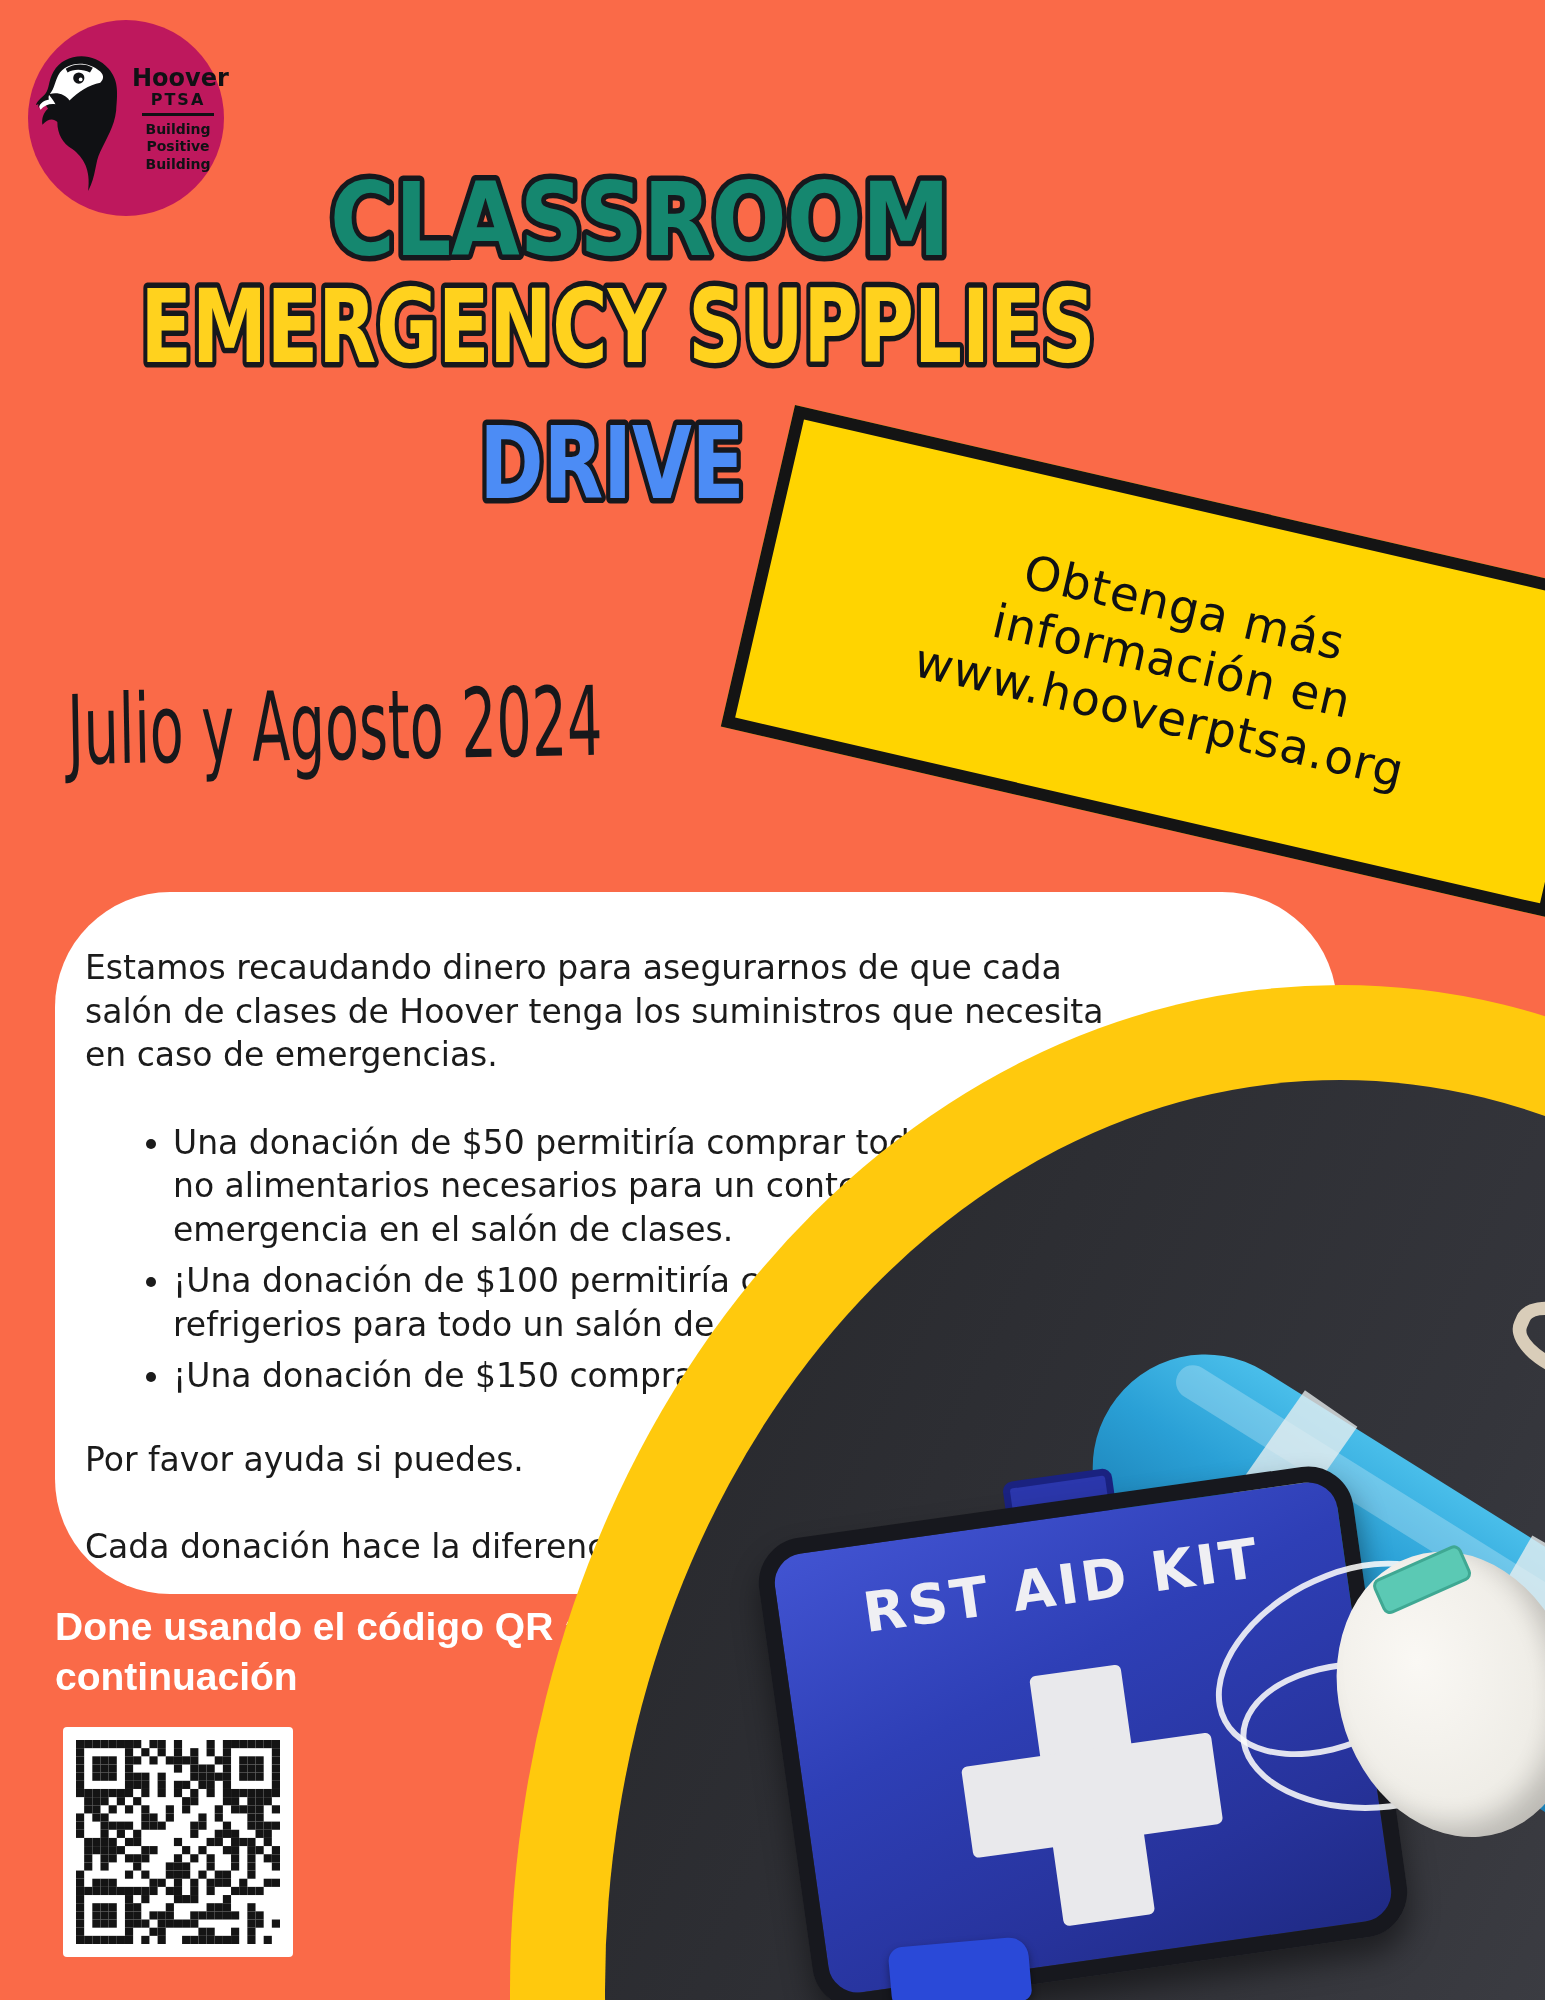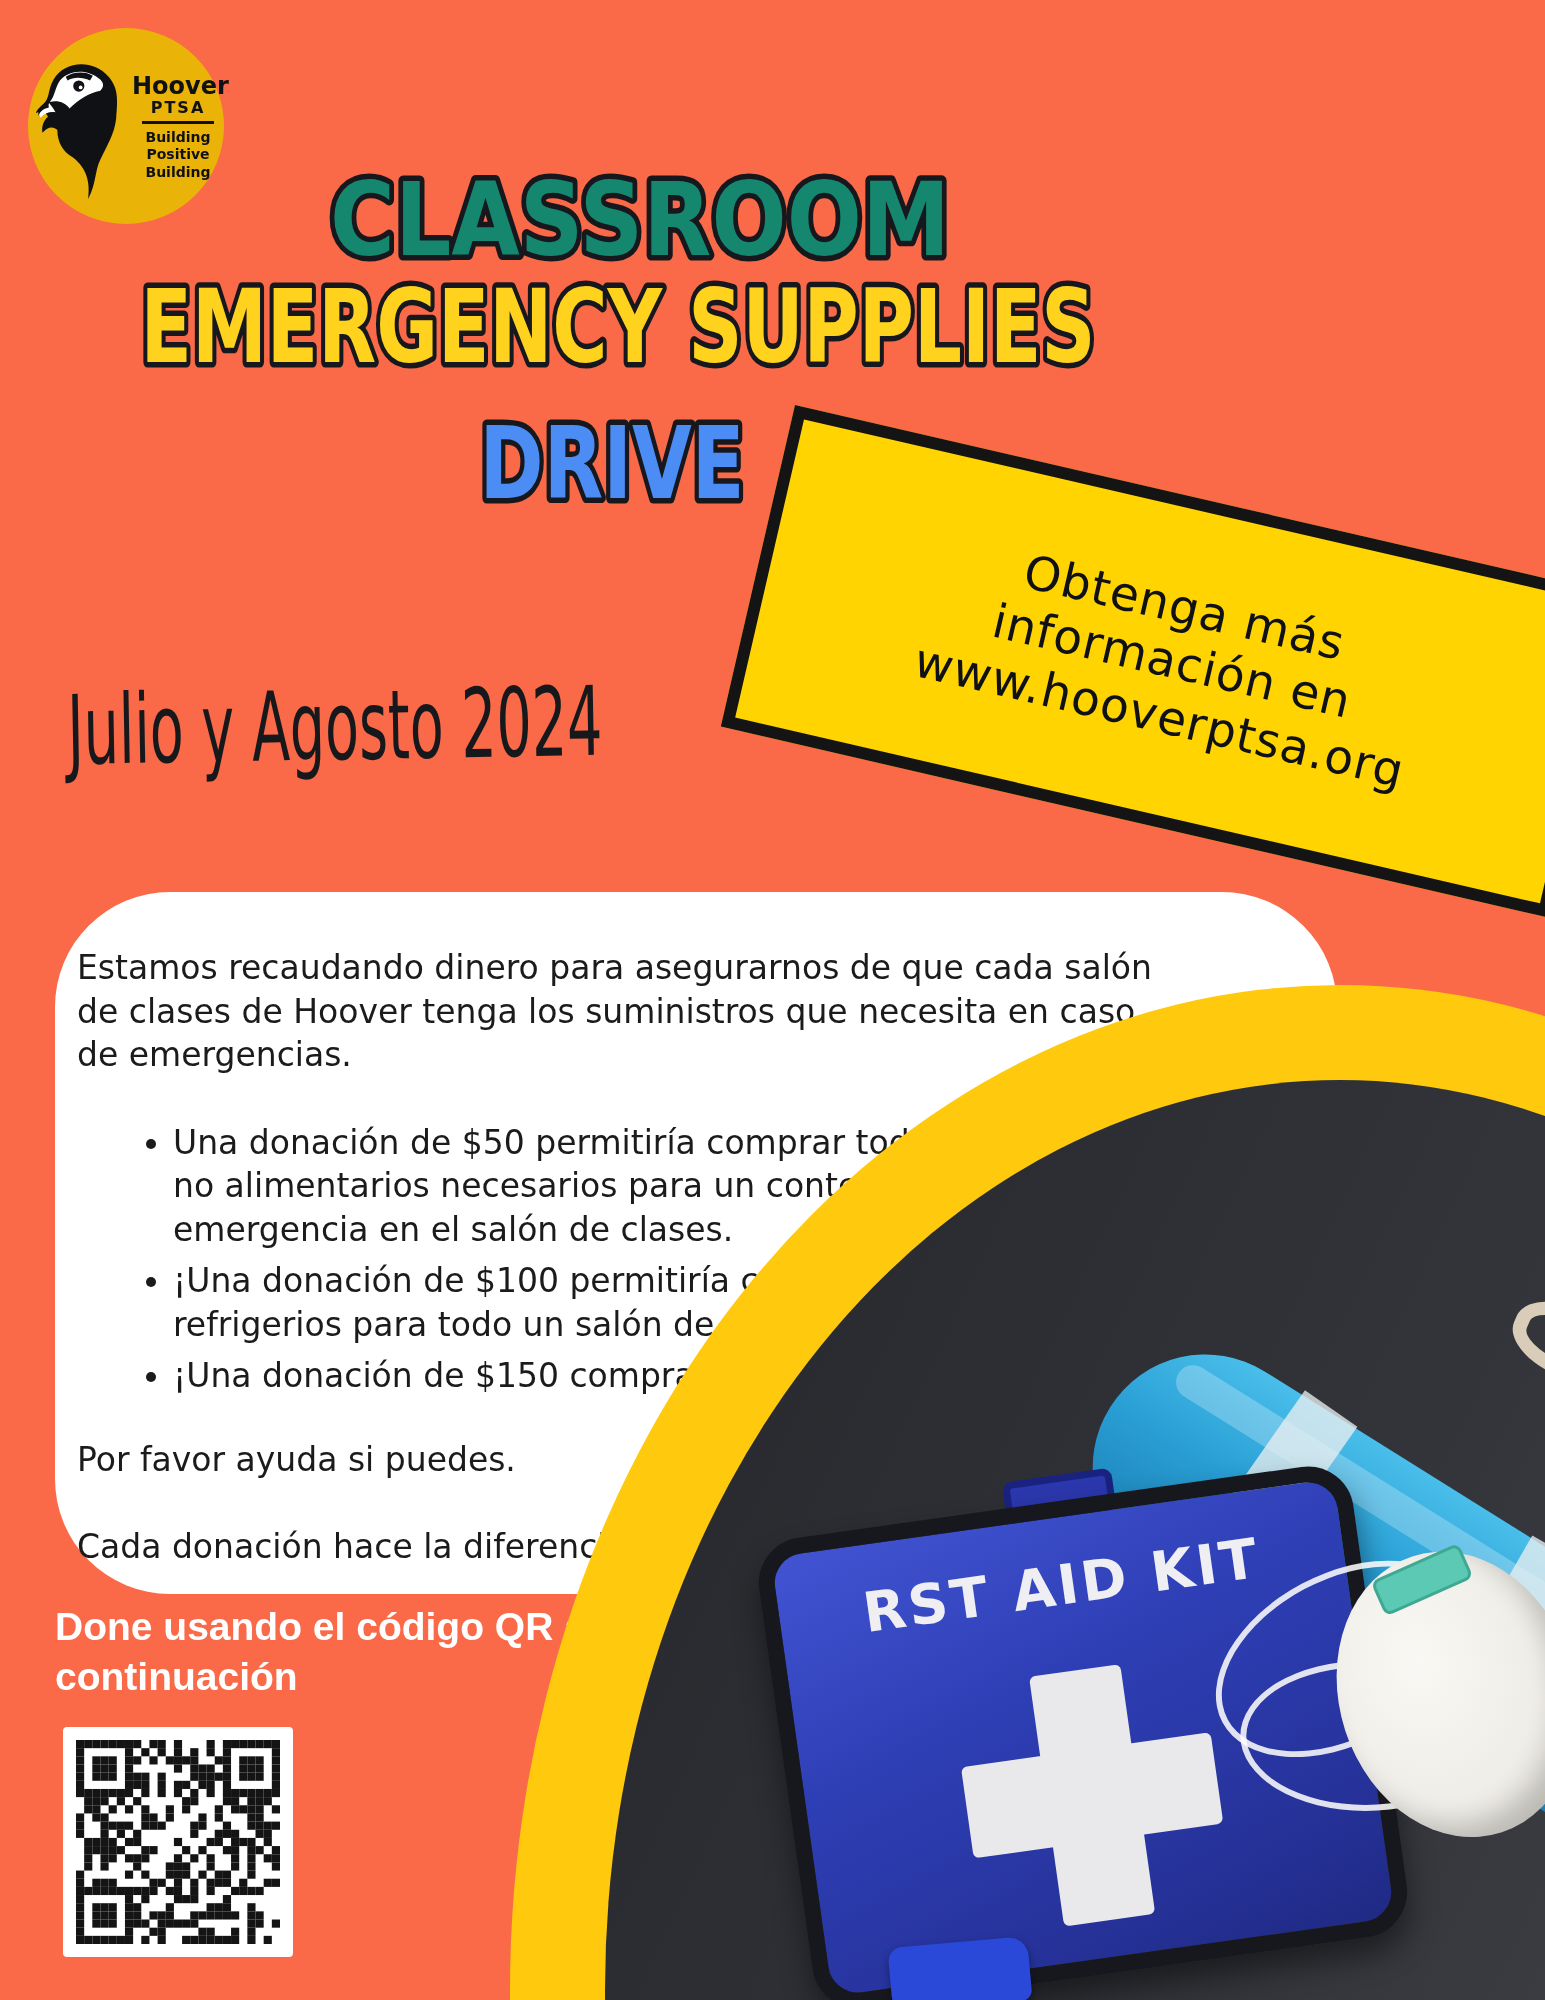--- a/index.html
+++ b/index.html
@@ -5,22 +5,22 @@
   * { margin:0; padding:0; box-sizing:border-box; }
   html,body { background:#333; }
   .page {
     position:relative; width:1545px; height:2000px; margin:0 auto;
     background:#FA6A48; overflow:hidden;
     font-family:"DejaVu Sans", sans-serif;
   }
 
   
   .logo-circle {
-    position:absolute; left:28px; top:28px; width:196px; height:196px;
-    border-radius:50%; background:#eab308; z-index:6;
+    position:absolute; left:28px; top:20px; width:196px; height:196px;
+    border-radius:50%; background:#be185d; z-index:6;
   }
   .logo-eagle { position:absolute; left:6px; top:26px; width:112px; height:150px; }
   .logo-textblock { position:absolute; left:104px; top:46px; width:92px; text-align:center; color:#101114; }
   .logo-name1 { font-size:24px; font-weight:bold; line-height:1.05; }
   .logo-name2 { font-size:16px; font-weight:bold; letter-spacing:2px; line-height:1.1; }
   .logo-rule { width:72px; height:3px; background:#101114; margin:4px auto 5px; }
   .logo-tagline { font-size:14px; font-weight:bold; line-height:1.25; }
 
   
   .kicker {
@@ -50,21 +50,21 @@
   .date-svg { position:absolute; left:50px; top:642px; width:640px; height:180px; overflow:visible; }
   .date-text { font-family:"DejaVu Sans", sans-serif; fill:#17181B; }
 
   
   .info-card {
     position:absolute; left:55px; top:892px; width:1282px; height:702px;
     background:#FFFFFF; border-radius:115px; z-index:1;
     padding:54px 175px 40px 22px;
     color:#1B1B1B; font-size:33px; line-height:1.32;
   }
-  .info-card p { margin:0 0 44px; }
+  .info-card p { margin:0 8px 44px; }
   .info-card ul { list-style:disc; padding-left:96px; margin:0 0 40px; }
   .info-card li { margin:0 0 8px; }
 
   
   .qr-heading {
     position:absolute; left:55px; top:1602px; width:575px;
     color:#FFFFFF; font-family:"Liberation Sans","DejaVu Sans",sans-serif;
     font-size:39px; font-weight:bold; line-height:1.28; z-index:3;
   }
   .qr-box {

